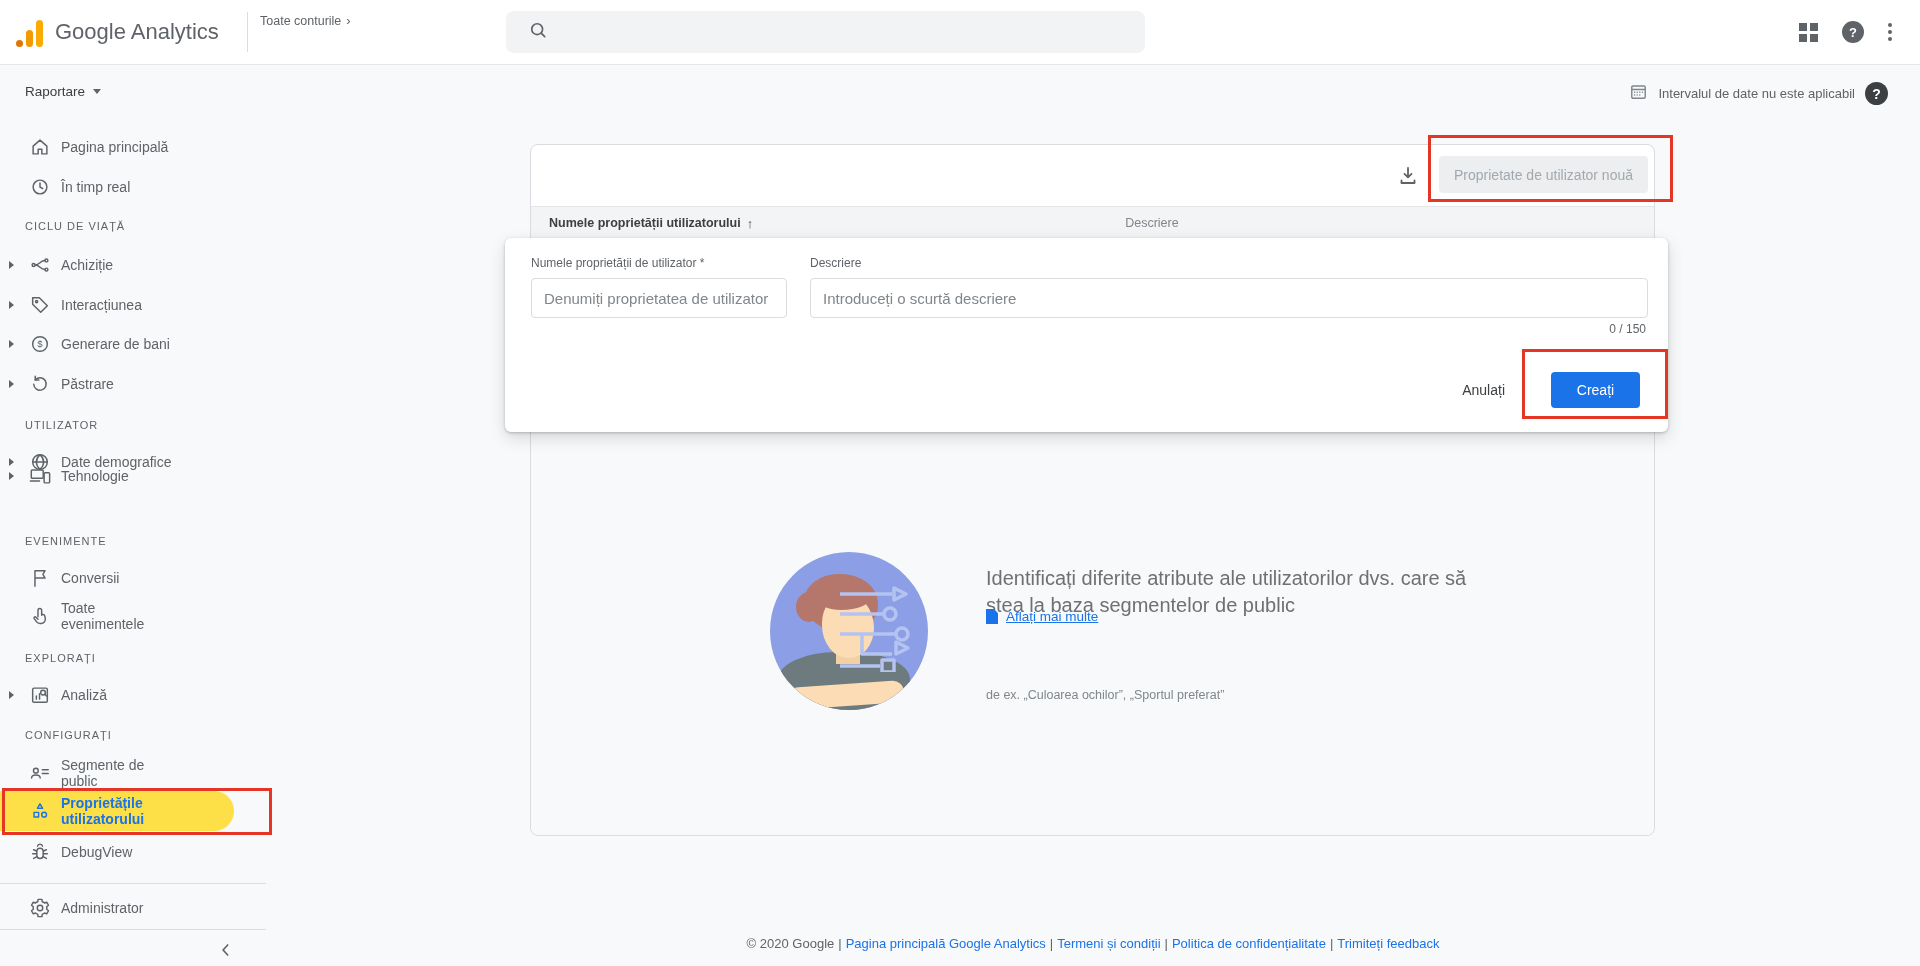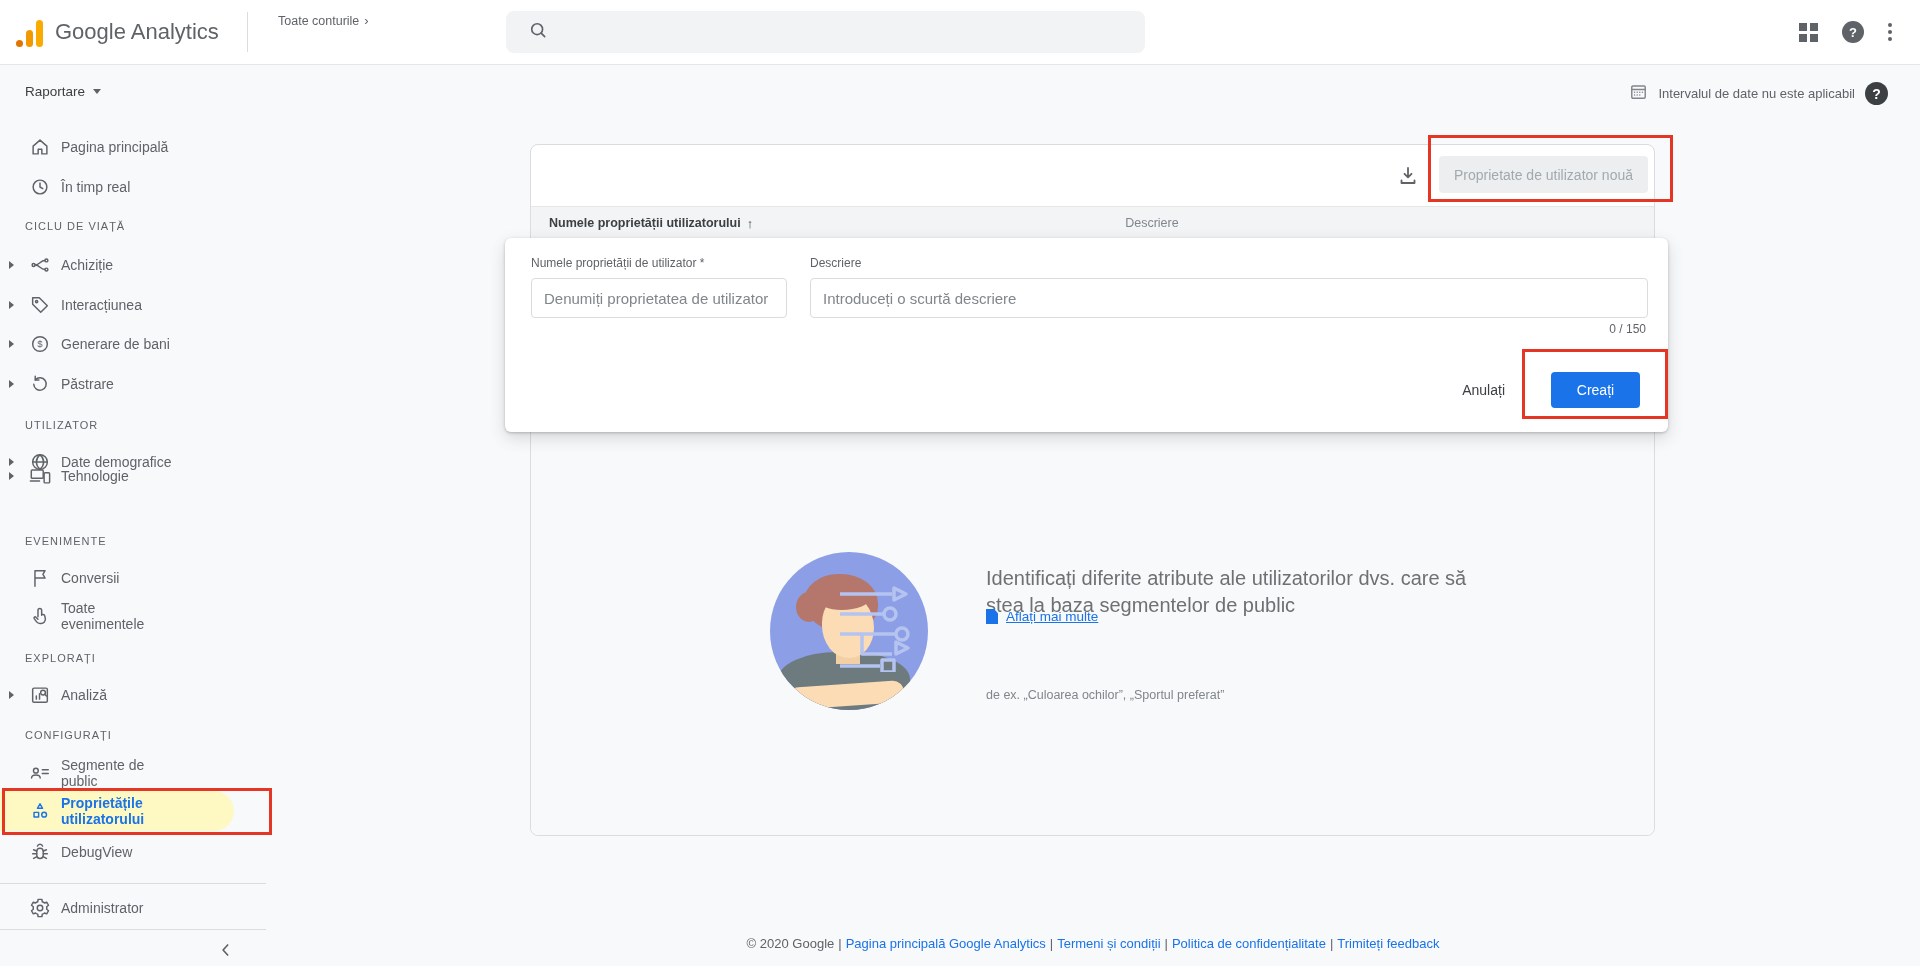--- a/index.html
+++ b/index.html
@@ -9,21 +9,21 @@
   
   .header{position:absolute;left:0;top:0;width:1920px;height:64px;background:#fff;
           border-bottom:1px solid #e4e6e8;z-index:30;}
   .logo-wrap{position:absolute;left:16px;top:0;height:64px;display:flex;align-items:center;}
   .ga-logo{display:flex;align-items:flex-end;gap:3px;height:30px;margin-right:12px;}
   .ga-dot{width:7px;height:7px;border-radius:50%;background:#e37400;}
   .ga-bar-m{width:7px;height:17px;border-radius:3.5px;background:#f29900;}
   .ga-bar-t{width:7px;height:27px;border-radius:3.5px;background:#f9ab00;}
   .brand{font-size:22px;color:#5f6368;white-space:nowrap;}
   .hdr-divider{position:absolute;left:247px;top:12px;height:40px;width:1px;background:#dadce0;}
-  .breadcrumb{position:absolute;left:260px;top:13px;font-size:12.5px;color:#5f6368;display:flex;gap:5px;align-items:center;margin-left:18px;}
+  .breadcrumb{position:absolute;left:260px;top:13px;font-size:12.5px;color:#5f6368;display:flex;gap:5px;align-items:center;}
   .search-box{position:absolute;left:506px;top:11px;width:639px;height:42px;background:#f1f3f4;
               border-radius:8px;display:flex;align-items:center;padding-left:22px;box-sizing:border-box;}
   .search-box input{border:none;outline:none;background:transparent;font-size:15px;color:#3c4043;
                     font-family:"Liberation Sans",sans-serif;width:540px;margin-left:16px;}
   .search-box input::placeholder{color:#80868b;}
   .hdr-right{position:absolute;right:28px;top:0;height:64px;display:flex;align-items:center;gap:24px;}
   .grid-icon{display:grid;grid-template-columns:8px 8px;grid-template-rows:8px 8px;gap:3px;}
   .grid-icon div{background:#5f6368;}
   .help-circle{width:22px;height:22px;border-radius:50%;background:#5f6368;color:#fff;font-size:13px;
                font-weight:bold;display:flex;align-items:center;justify-content:center;}
@@ -33,21 +33,21 @@
   
   .sidebar{position:absolute;left:0;top:0;width:266px;height:966px;z-index:5;}
   .switcher{position:absolute;left:25px;top:84px;display:flex;align-items:center;gap:8px;
             font-size:13.5px;color:#3c4043;cursor:pointer;}
   .caret-down{width:0;height:0;border-left:4.5px solid transparent;border-right:4.5px solid transparent;
               border-top:5px solid #5f6368;}
   .nav-item{position:absolute;left:0;width:266px;height:40px;display:flex;align-items:center;
             padding-left:28px;box-sizing:border-box;color:#5f6368;cursor:pointer;}
   .nav-item .nav-icon{width:24px;height:24px;flex:0 0 24px;display:flex;align-items:center;justify-content:center;}
   .nav-item .nav-label{margin-left:9px;font-size:14px;line-height:16px;max-width:121px;}
-  .nav-item.selected{background:#fef9c3;width:234px;border-radius:0 20px 20px 0;color:#1a73e8;}
+  .nav-item.selected{background:#fde047;width:234px;border-radius:0 20px 20px 0;color:#1a73e8;}
   .nav-item.selected .nav-label{font-weight:bold;}
   .exp-caret{position:absolute;left:9px;width:0;height:0;border-top:4px solid transparent;
              border-bottom:4px solid transparent;border-left:5px solid #5f6368;}
   .sec-label{position:absolute;left:25px;font-size:11px;letter-spacing:1px;color:#5f6368;}
   .side-divider{position:absolute;left:0;width:266px;height:1px;background:#dadce0;}
   .collapse-btn{position:absolute;left:212px;top:936px;width:28px;height:28px;display:flex;
                 align-items:center;justify-content:center;color:#5f6368;cursor:pointer;}
 
   
   .daterange{position:absolute;right:32px;top:82px;display:flex;align-items:center;gap:10px;z-index:6;}

